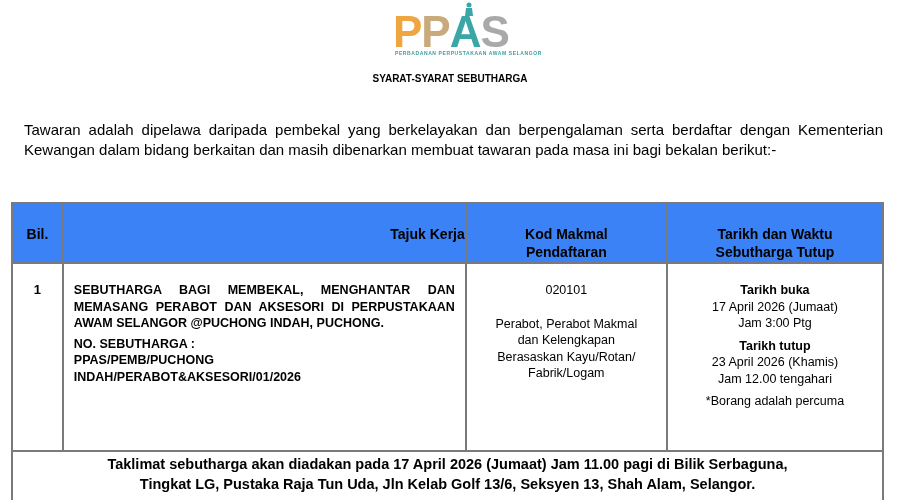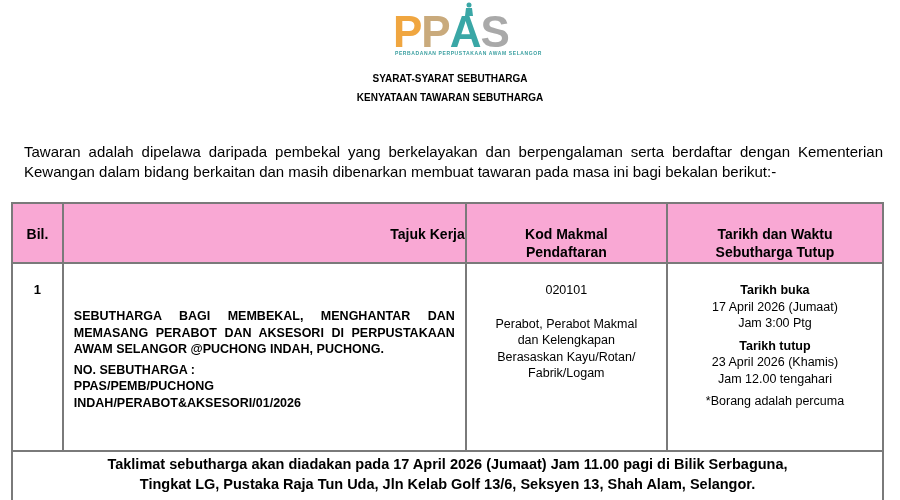--- a/index.html
+++ b/index.html
@@ -3,32 +3,32 @@
 <meta charset="utf-8">
 <style>
   html, body { margin:0; padding:0; background:#ffffff; }
   body { width:900px; height:500px; overflow:hidden; position:relative; font-family:"Liberation Sans", sans-serif; color:#000; }
   .logo { position:absolute; left:393px; top:2px; width:120px; height:56px; }
   .logo-letters { position:absolute; left:0; top:8px; font-family:"Liberation Sans", sans-serif; font-weight:bold; font-size:44px; letter-spacing:-1px; line-height:44px; }
   .logo-letters span { display:inline-block; }
   .logo-sub { position:absolute; left:2px; top:48px; font-size:5px; letter-spacing:0.6px; color:#3a9fa0; white-space:nowrap; font-weight:bold; }
   .logo-figure { position:absolute; left:70px; top:0px; width:12px; height:14px; }
   .titles { position:absolute; left:0; top:69px; width:900px; text-align:center; font-weight:bold; font-size:10px; line-height:19px; font-family:"Liberation Sans", sans-serif; }
-  .intro { position:absolute; left:24px; top:142px; width:859px; font-size:15px; line-height:20px; text-align:justify; text-align-last:left; }
+  .intro { position:absolute; left:24px; top:120px; width:859px; font-size:15px; line-height:20px; text-align:justify; text-align-last:left; }
   table.main { position:absolute; left:11px; top:202px; width:873px; border-collapse:collapse; font-size:13px; }
   table.main td, table.main th { border:2px solid #7a7a7a; vertical-align:top; padding:0; }
-  table.main thead th { background:#f9a8d4; height:58px; vertical-align:bottom; font-weight:bold; font-size:14px; line-height:18px; padding-bottom:0; }
+  table.main thead th { background:#3b82f6; height:58px; vertical-align:bottom; font-weight:bold; font-size:14px; line-height:18px; padding-bottom:0; }
   .th-inner { padding-bottom:1px; }
   .col-bil { width:49px; }
   .col-tajuk { width:402px;text-align:right; }
   .col-kod { width:200px; }
   .col-tarikh { width:215px; }
   .c-bil { text-align:center; font-weight:bold; padding-top:18px !important; font-size:13px; }
   .c-tajuk { padding:18px 10px 0 10px !important; font-weight:bold; font-size:12.5px; line-height:16.5px; height:168px; }
-  .tajuk-main { text-align:justify; text-align-last:left;margin-top:26px; }
+  .tajuk-main { text-align:justify; text-align-last:left; }
   .tajuk-no { margin-top:4px; }
   .c-kod { text-align:center; padding-top:18px !important; font-size:12.5px; line-height:16.5px; }
   .kod-desc { margin-top:17px; }
   .c-tarikh { text-align:center; padding-top:18px !important; font-size:12.5px; line-height:16.5px; }
   .t-label { font-weight:bold; }
   .t-gap { margin-top:6px; }
   .footer-row td { text-align:center; font-weight:bold; font-size:14.5px; line-height:20px; padding-top:2px !important; height:50px; border-bottom:none !important; }
 </style>
 </head>
 <body>
@@ -39,21 +39,20 @@
     <path d="M3 6 L9 6 L10 14 L2 14 Z" fill="#3aa7a6"></path>
   </svg>
   <div class="logo-letters">
     <span style="color:#f0a640">P</span><span style="color:#c9aa7c">P</span><span style="color:#3aa7a6">A</span><span style="color:#a9a9a9">S</span>
   </div>
   <div class="logo-sub">PERBADANAN PERPUSTAKAAN AWAM SELANGOR</div>
 </div>
 
 <div class="titles">
   <div>SYARAT-SYARAT SEBUTHARGA</div>
-  <div>KENYATAAN TAWARAN SEBUTHARGA</div>
 </div>
 
 <div class="intro">Tawaran adalah dipelawa daripada pembekal yang berkelayakan dan berpengalaman serta berdaftar dengan Kementerian Kewangan dalam bidang berkaitan dan masih dibenarkan membuat tawaran pada masa ini bagi bekalan berikut:-</div>
 
 <table class="main">
   <thead>
     <tr>
       <th class="col-bil">
           <div class="th-inner" style="padding-bottom:19px">Bil.</div>
         </th>

